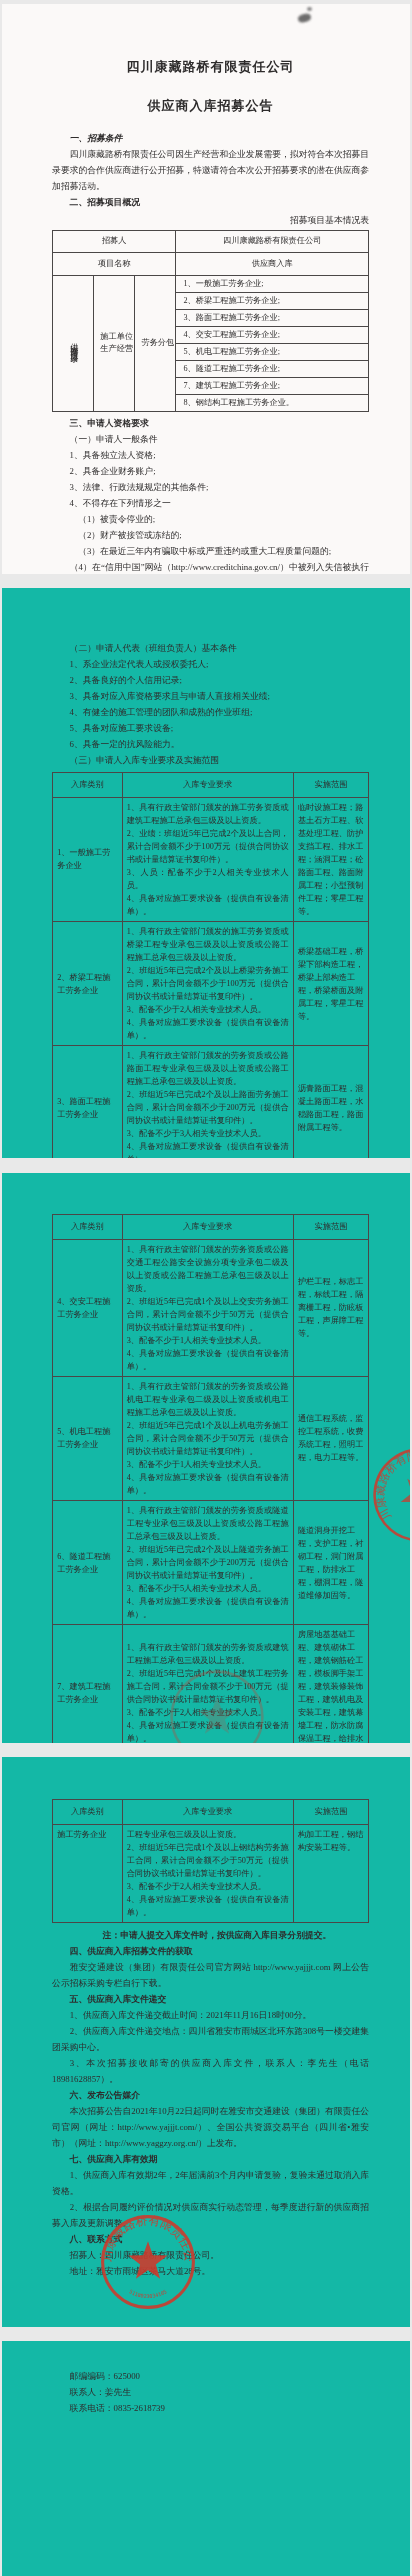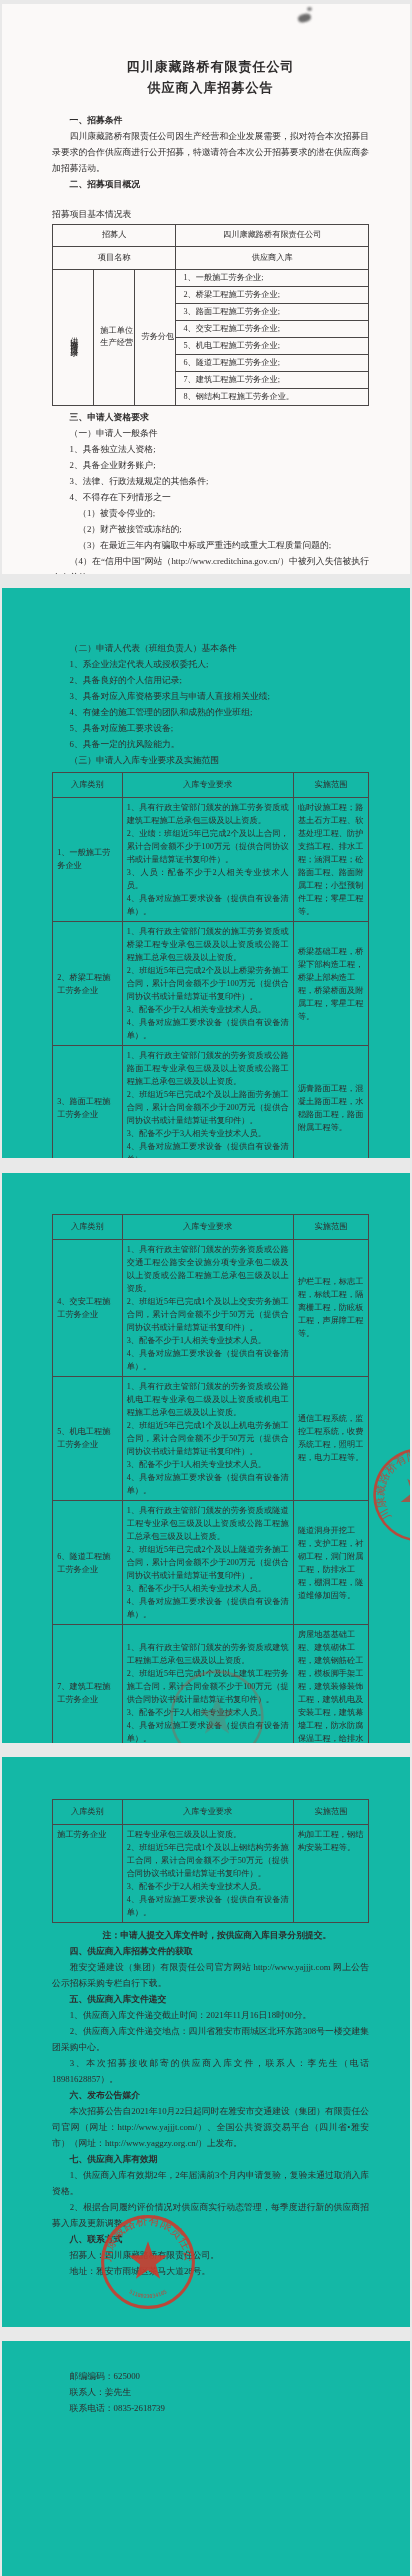--- a/index.html
+++ b/index.html
@@ -11,21 +11,21 @@
   .page.p2{top:588px;}
   .page.p3{top:1173px;}
   .page.p4{top:1757px;}
   .page.p5{top:2341px;}
   .doc-title{font-size:13px;font-weight:bold;text-align:center;line-height:20.6px;letter-spacing:1px;}
   .t1{margin-top:53px;}
   .h{font-weight:bold;margin-left:17.5px;}
   .para{text-indent:2em;text-align:justify;}
   .li{margin-left:17.5px;}
   .li2{margin-left:26px;}
-  .tbl-caption{text-align:left;margin-top:14px;}
+  .tbl-caption{text-align:right;margin-top:2px;}
   table{border-collapse:collapse;width:100%;table-layout:fixed;}
   td,th{border:0.5px solid #4a4747;font-weight:normal;}
   .basic-table{margin-top:2.1px;}
   .basic-table td{font-size:8.2px;line-height:12.4px;}
   .bt-label{text-align:center;height:19.6px;}
   .bt-value{text-align:center;height:19.6px;}
   .bt-vert{writing-mode:vertical-rl;text-orientation:upright;text-align:center;
            letter-spacing:1.5px;padding:3.1px 0;width:24px;}
   .bt-mid{padding-left:6.2px;}
   .bt-item{height:14px;padding-left:7.2px;margin-left:44px;}
@@ -47,23 +47,23 @@
 </head>
 <body>
 
 <div id="canvas">
 
   <div class="page p1">
     <div class="smudge"></div>
     <div class="smudge2"></div>
 
     <div class="doc-title t1">四川康藏路桥有限责任公司</div>
-    <div class="doc-title" style="margin-top:0;">供应商入库招募公告</div>
-
-    <div class="h" style="margin-top:13.4px;">一、招募条件</div>
+    <div class="doc-title" style="margin-top:18px;">供应商入库招募公告</div>
+
+    <div class="h" style="margin-top:13.4px;font-style:italic;">一、招募条件</div>
     <div class="para">四川康藏路桥有限责任公司因生产经营和企业发展需要，拟对符合本次招募目录要求的合作供应商进行公开招募，特邀请符合本次公开招募要求的潜在供应商参加招募活动。</div>
 
     <div class="h">二、招募项目概况</div>
     <div class="tbl-caption">招募项目基本情况表</div>
 
     <table class="basic-table">
       <tbody>
         <tr>
           <td class="bt-label" colspan="3" style="width:39%;">招募人</td>
           <td class="bt-value">四川康藏路桥有限责任公司</td>

